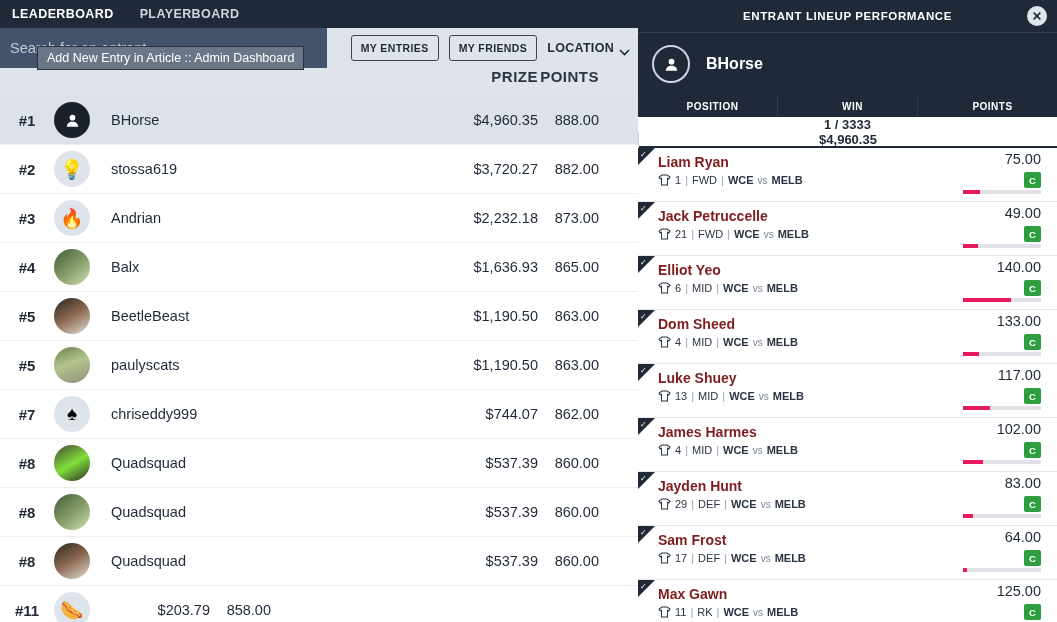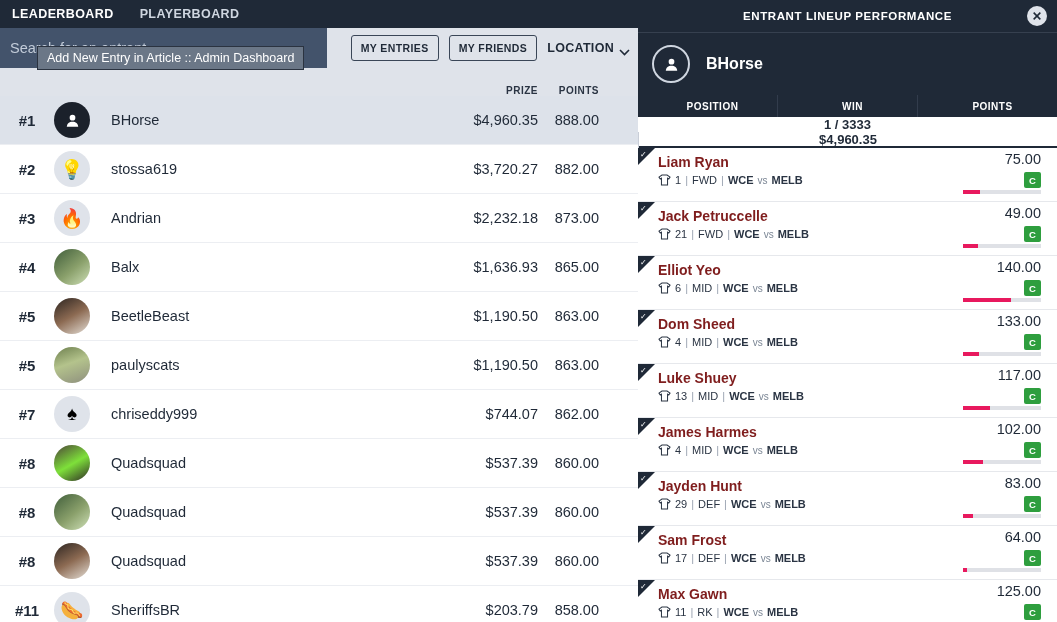--- a/index.html
+++ b/index.html
@@ -42,22 +42,22 @@
     padding:6px 9px; border-radius:3px; cursor:pointer;
     font-family:"Liberation Sans", sans-serif;
   }
   .locsel {
     color:#1f2937; font-size:12.5px; font-weight:bold; letter-spacing:.3px;
     display:flex; align-items:center; gap:5px; cursor:pointer;
   }
   .chev { width:11px; height:7px; }
 
   .colhead {
-    height:28px; background:#dfe3ea; display:flex; align-items:flex-end;
-    font-size:10px; font-weight:bold; color:#2a3443; letter-spacing:.5px;
+    height:28px; background:#dfe3ea; display:flex; align-items:flex-start;
+    font-size:15px; font-weight:bold; color:#2a3443; letter-spacing:.5px;
   }
   .colhead .sp { flex:1; }
   .colhead .c-prize { width:120px; text-align:right; }
   .colhead .c-pts  { width:100px; text-align:right; padding-right:39px; }
 
   .lbrow {
     height:49px; display:flex; align-items:center;
     border-bottom:1px solid #eceef2; background:#fff; cursor:pointer;
   }
   .lbrow.sel { background:#dde2ea; }
@@ -248,21 +248,20 @@
         <div class="lbrow">
           <div class="rank">#8</div>
           <div class="av" style="background: linear-gradient(150deg, rgb(43, 36, 32), rgb(140, 106, 82) 50%, rgb(228, 222, 214));"></div>
           <div class="uname">Quadsquad</div>
           <div class="prize">$537.39</div>
           <div class="pts">860.00</div>
         </div>
         <div class="lbrow">
           <div class="rank">#11</div>
           <div class="av">🌭</div>
-          <div class="uname">SheriffsBR</div>
           <div class="prize">$203.79</div>
           <div class="pts">858.00</div>
         </div>
       </div>
 
     <div class="tooltip">Add New Entry in Article :: Admin Dashboard</div>
   </div>
 
   <div class="right">
     <div class="rhead">

